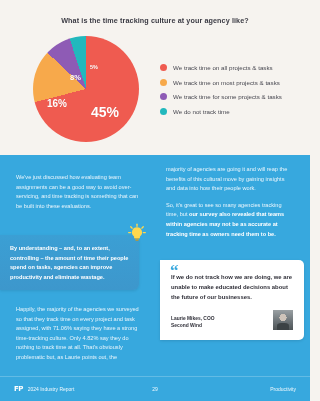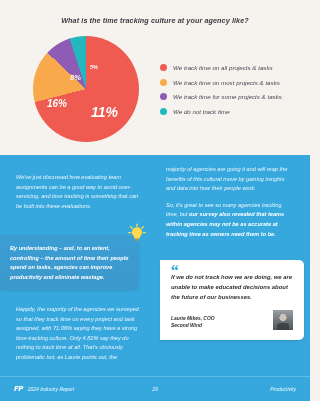--- a/index.html
+++ b/index.html
@@ -2,21 +2,21 @@
 <html><head>
 <meta charset="utf-8">
 <style>
   * { box-sizing: border-box; margin: 0; padding: 0; }
   html, body {
     width: 310px; height: 401px;
     font-family: "Liberation Sans", sans-serif;
     overflow: hidden;
     background: #f6f3ef;
   }
-  .page { position: relative; width: 310px; height: 401px; font-style: italic; }
+  .page { position: relative; width: 310px; height: 401px; }
 
   
   .header {
     position: absolute; left: 0; top: 0;
     width: 310px; height: 155px;
     background: #f6f3ef;
   }
   .chart-title {
     position: absolute; left: 0; top: 16px; width: 310px;
     text-align: center;
@@ -132,21 +132,21 @@
 </head>
 <body>
 
 <div class="page">
 
   <div class="header">
     <div class="chart-title">What is the time tracking culture at your agency like?</div>
 
     <div class="pie-wrap">
       <div class="pie" style="background: conic-gradient(rgb(239, 91, 80) 0deg, rgb(239, 91, 80) 255.6deg, rgb(247, 169, 75) 255.6deg, rgb(247, 169, 75) 313.2deg, rgb(142, 91, 181) 313.2deg, rgb(142, 91, 181) 342deg, rgb(34, 184, 189) 342deg, rgb(34, 184, 189) 360deg);"></div>
-      <div class="pie-label lab-71">11%</div>
+      <div class="pie-label lab-71">45%</div>
       <div class="pie-label lab-16">16%</div>
       <div class="pie-label lab-8">8%</div>
       <div class="pie-label lab-5">5%</div>
     </div>
 
     <div class="legend">
       <div class="legend-row">
         <span class="legend-dot" style="background:#ef5b50"></span>
         <span class="legend-text">We track time on all projects &amp; tasks</span>
       </div>

